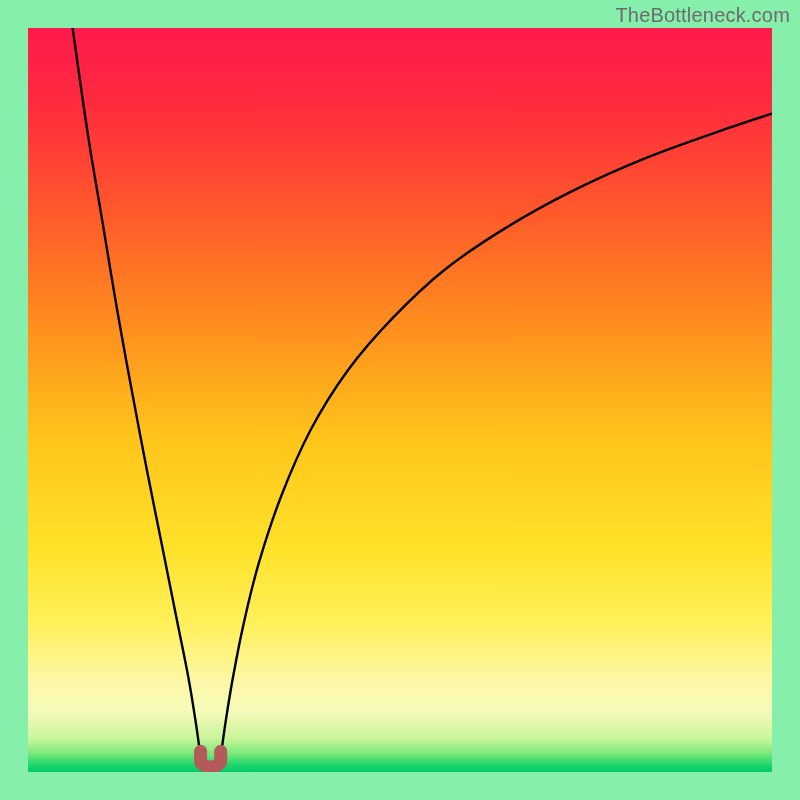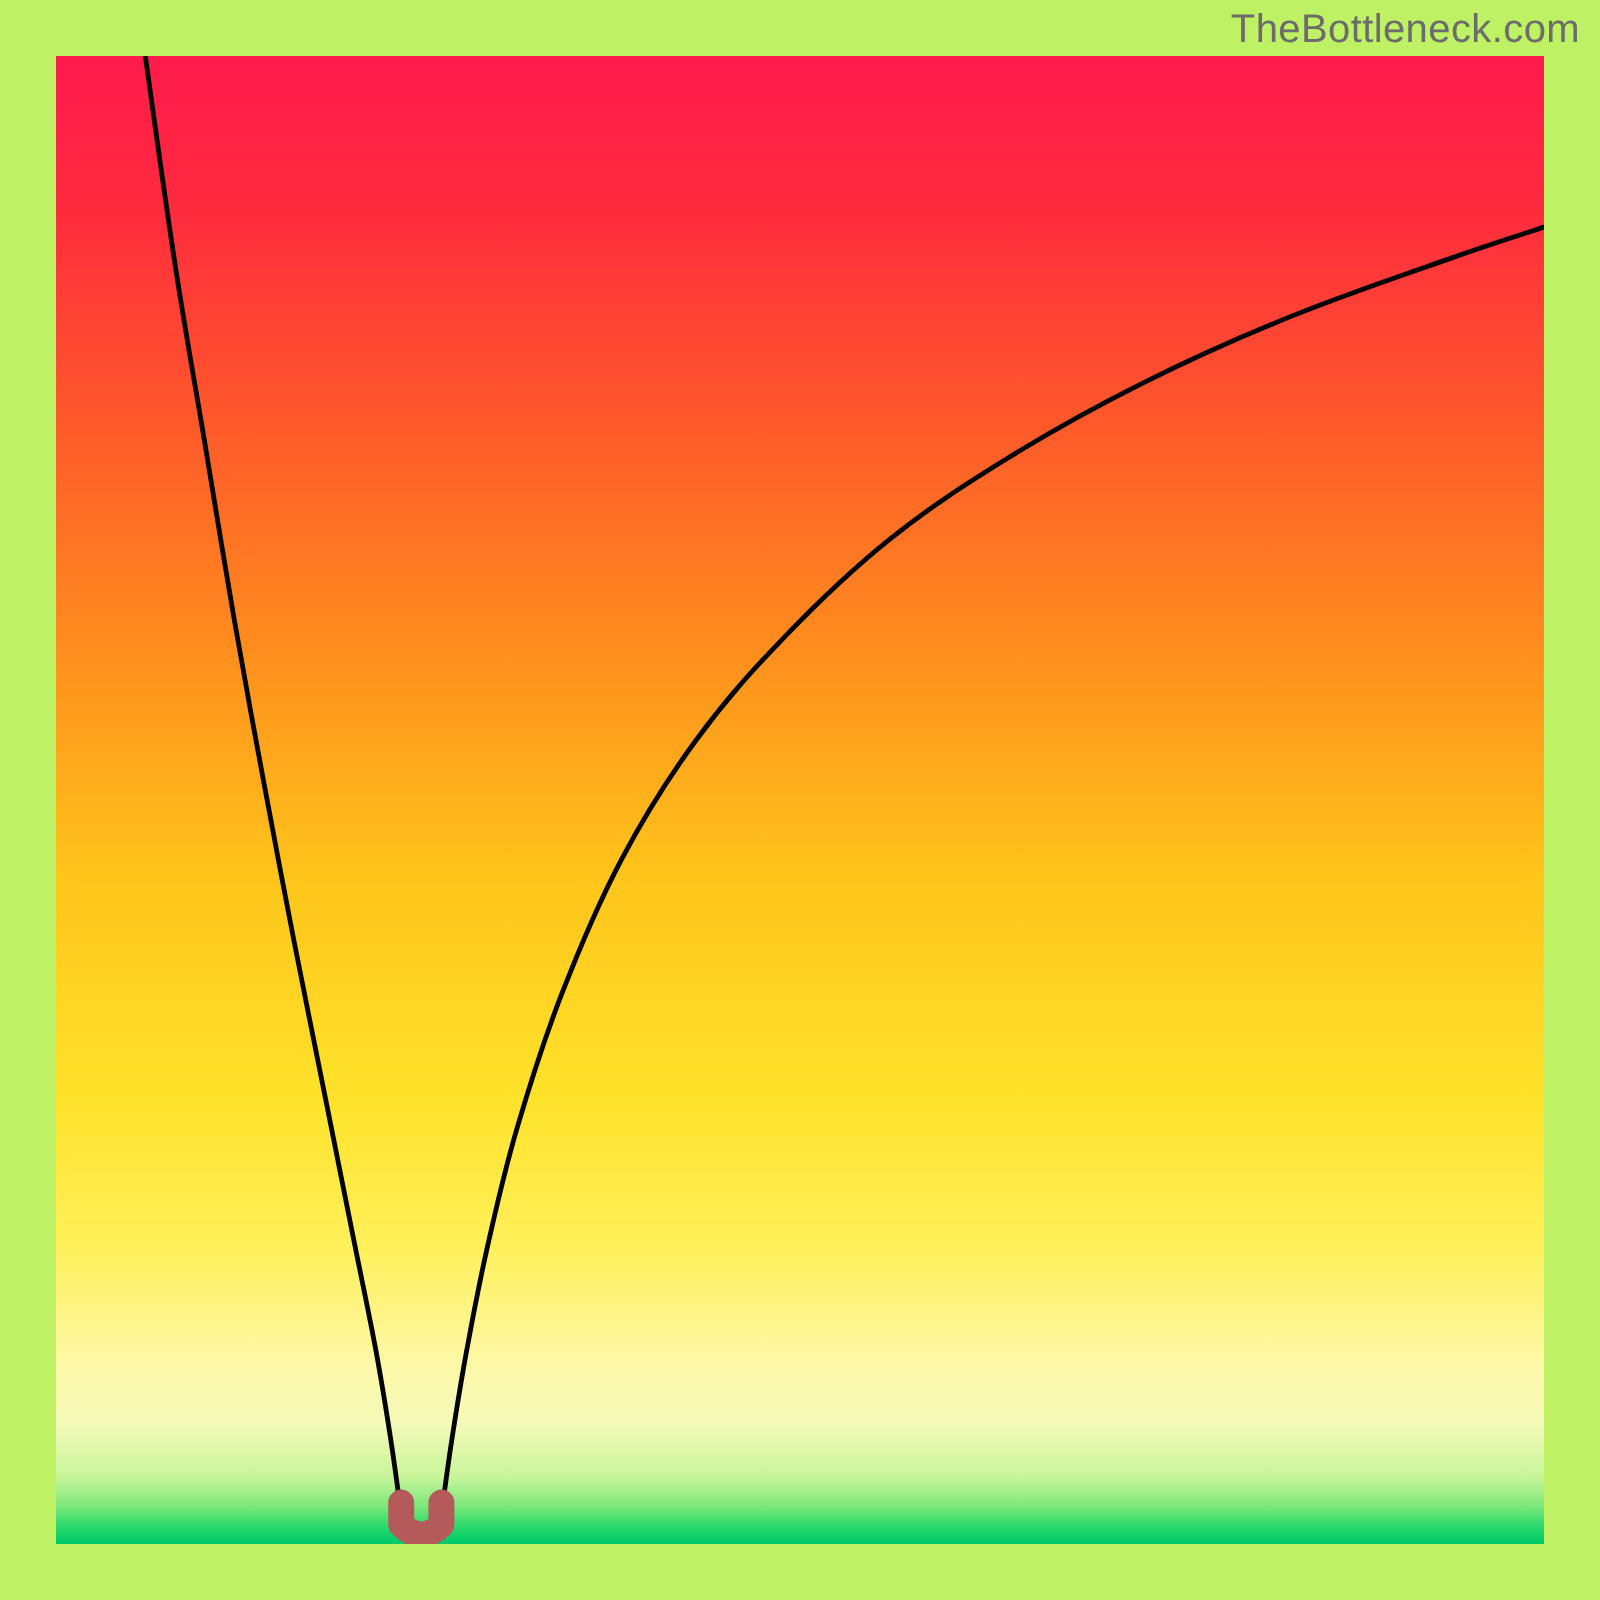--- a/index.html
+++ b/index.html
@@ -10,21 +10,21 @@
     background: #000;
     overflow: hidden;
     font-family: Arial, Helvetica, sans-serif;
   }
   .frame {
     position: absolute;
     left: 0;
     top: 0;
     width: 800px;
     height: 800px;
-    background: #bef264;
+    background: #86efac;
   }
   .plot-area {
     position: absolute;
     left: 28px;
     top: 28px;
     width: 744px;
     height: 744px;
     overflow: hidden;
   }
   .gradient {

